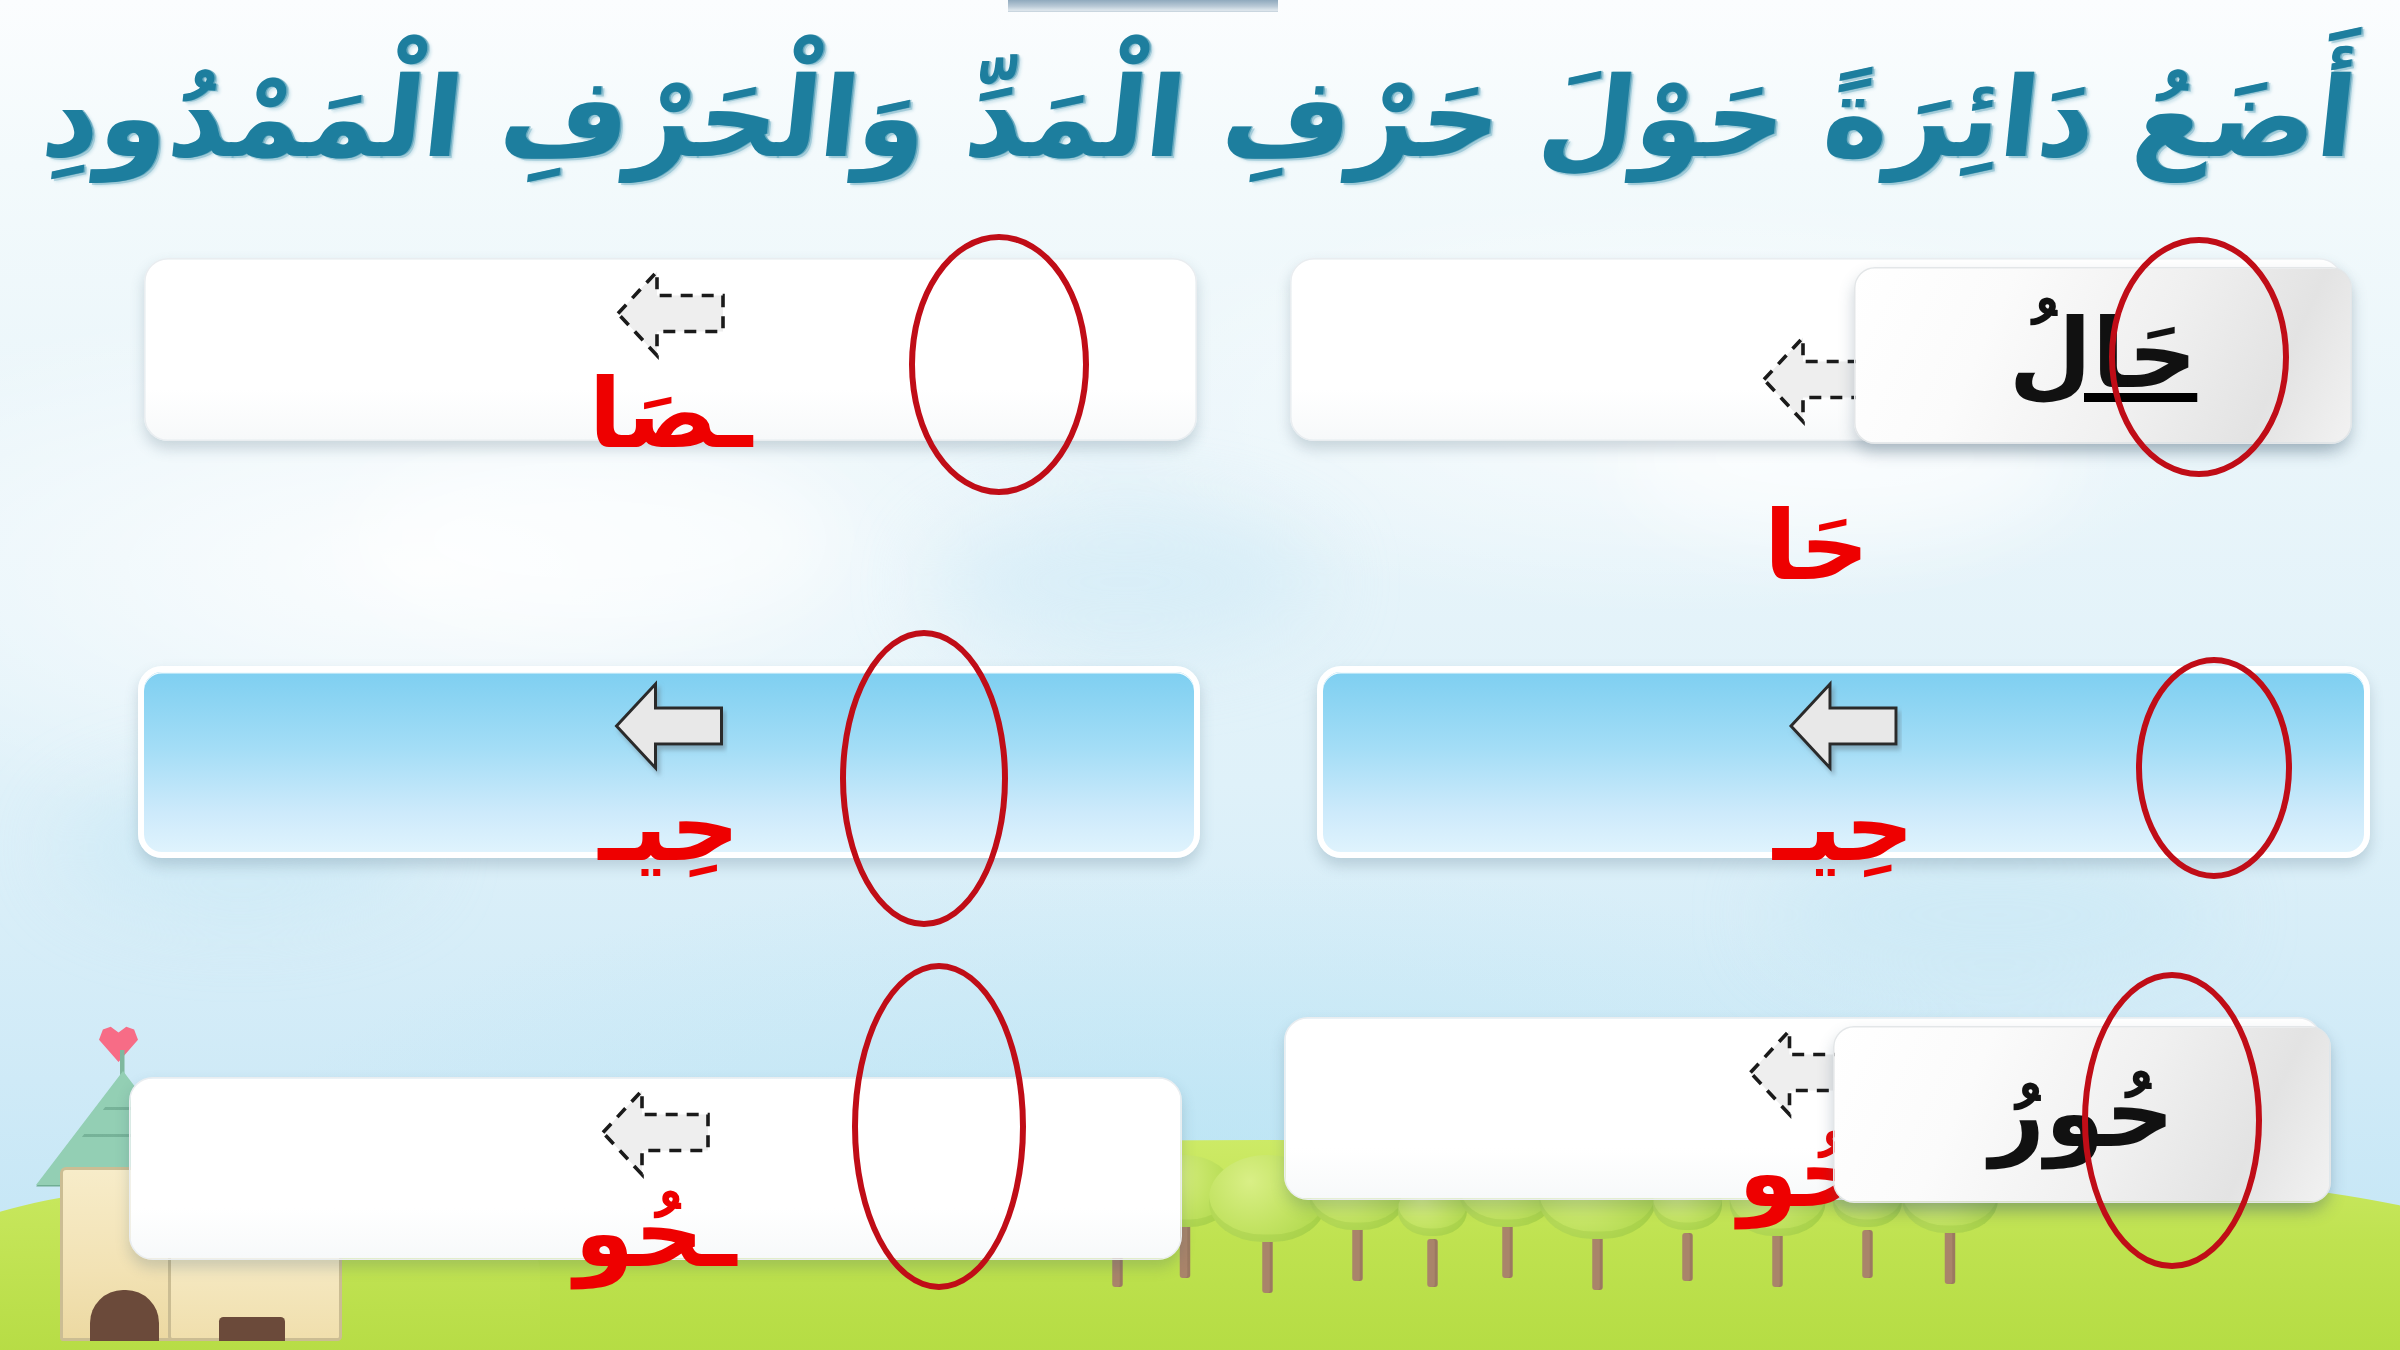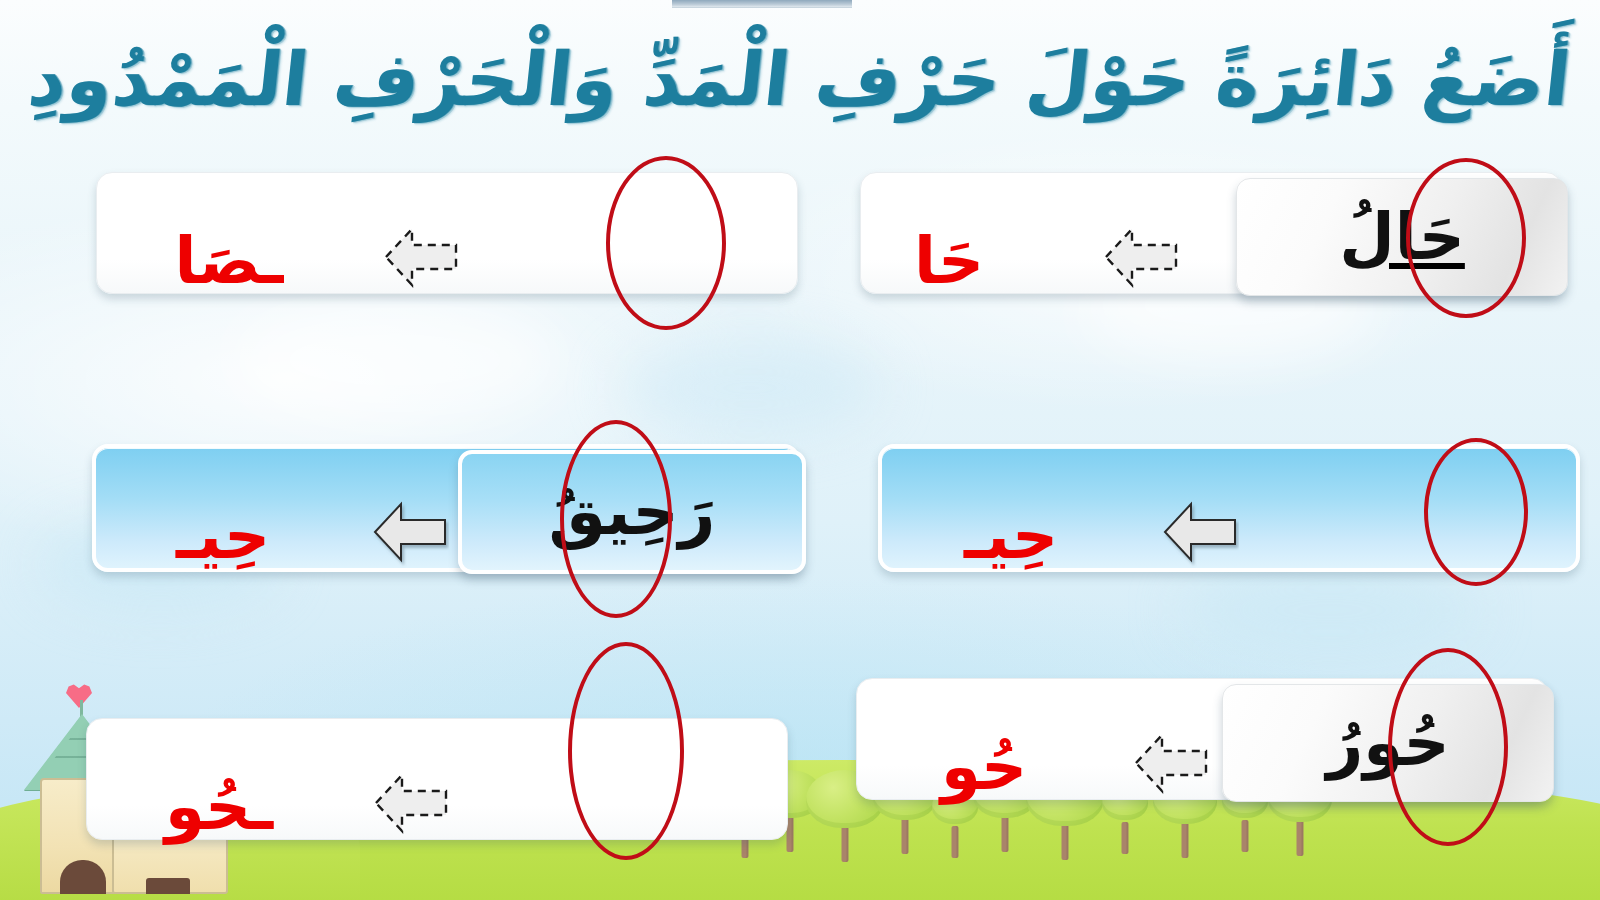--- a/index.html
+++ b/index.html
@@ -144,21 +144,21 @@
   .row{position:absolute;left:0;width:1600px;display:flex;flex-direction:row-reverse;}
   .row-1{top:172px;height:140px;}
   .row-2{top:444px;height:140px;}
   .row-3{top:678px;height:140px;}
 
   .unit{position:relative;}
 
   
   .outer-card{
     position:relative;height:120px;border-radius:16px;
-    display:flex;flex-direction:row;align-items:flex-end;
+    display:flex;flex-direction:column;align-items:center;
     box-shadow:0 5px 9px rgba(60,90,110,.22), 0 1px 0 rgba(255,255,255,.9) inset;
   }
   .outer-card.white{
     background:linear-gradient(180deg,#ffffff 0%,#ffffff 72%,#f7f9fa 100%);
     border:1px solid #e9edf0;
   }
   .outer-card.blue{
     background:linear-gradient(180deg,#7ecff1 0%,#a3ddf6 42%,#cdeafb 78%,#dff3fd 100%);
     border:4px solid #ffffff;
     margin-left:16px;
@@ -352,23 +352,20 @@
                     <feDropShadow dx="2" dy="3" stdDeviation="1.4" flood-color="#6d8693" flood-opacity="0.55"></feDropShadow>
                   </filter>
                 </defs>
                 <path d="M4 36 L30 8 L30 24 L74 24 L74 48 L30 48 L30 64 Z" fill="#e8e8e8" stroke="#2b2b2b" stroke-width="2" filter="url(#bev)"></path>
               </svg>
             </div>
             <div class="frag-slot" style="flex: 1 1 auto;">
               <div class="frag-text">حِيـ</div>
             </div>
           </div>
-          <div class="word-card blue" style="width: 340px; right: -6px;">
-            <div class="word-text">رَحِيقُ</div>
-          </div>
           <div class="circle-mark" title="حِي" style="width: 104px; height: 190px; right: 128px; top: -24px;"></div>
         </div>
       </div>
       <div class="row row-3" style="display: block;">
         <div class="unit" style="position: absolute; left: 856px; top: 0px;">
           <div class="outer-card white" style="width: 690px;">
             <div style="width: 316px; flex: 0 0 auto;"></div>
             <div class="arrow-slot" style="flex: 0 0 auto; width: 120px;">
               <svg width="78" height="72" viewBox="0 0 78 72" class="arrow-svg">
                 <path d="M4 36 L30 8 L30 24 L74 24 L74 48 L30 48 L30 64 Z" fill="#eeeeee" stroke="#1a1a1a" stroke-width="2.4" stroke-dasharray="8 6"></path>

